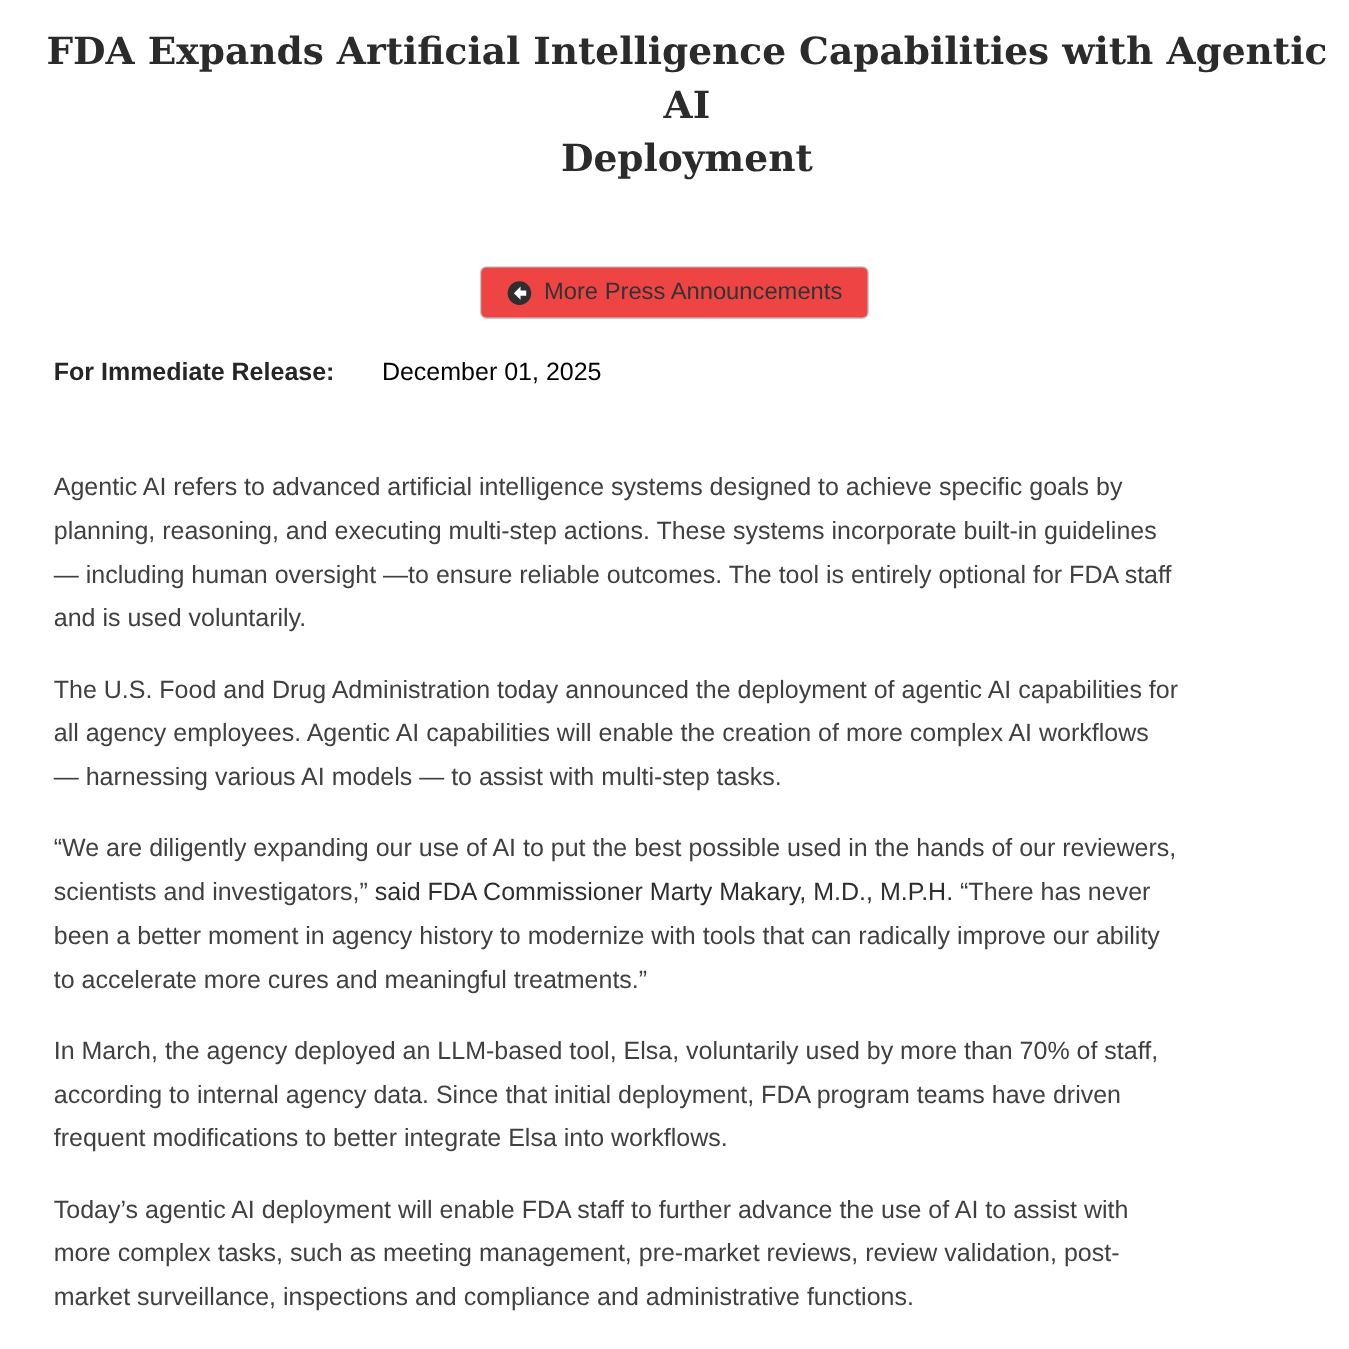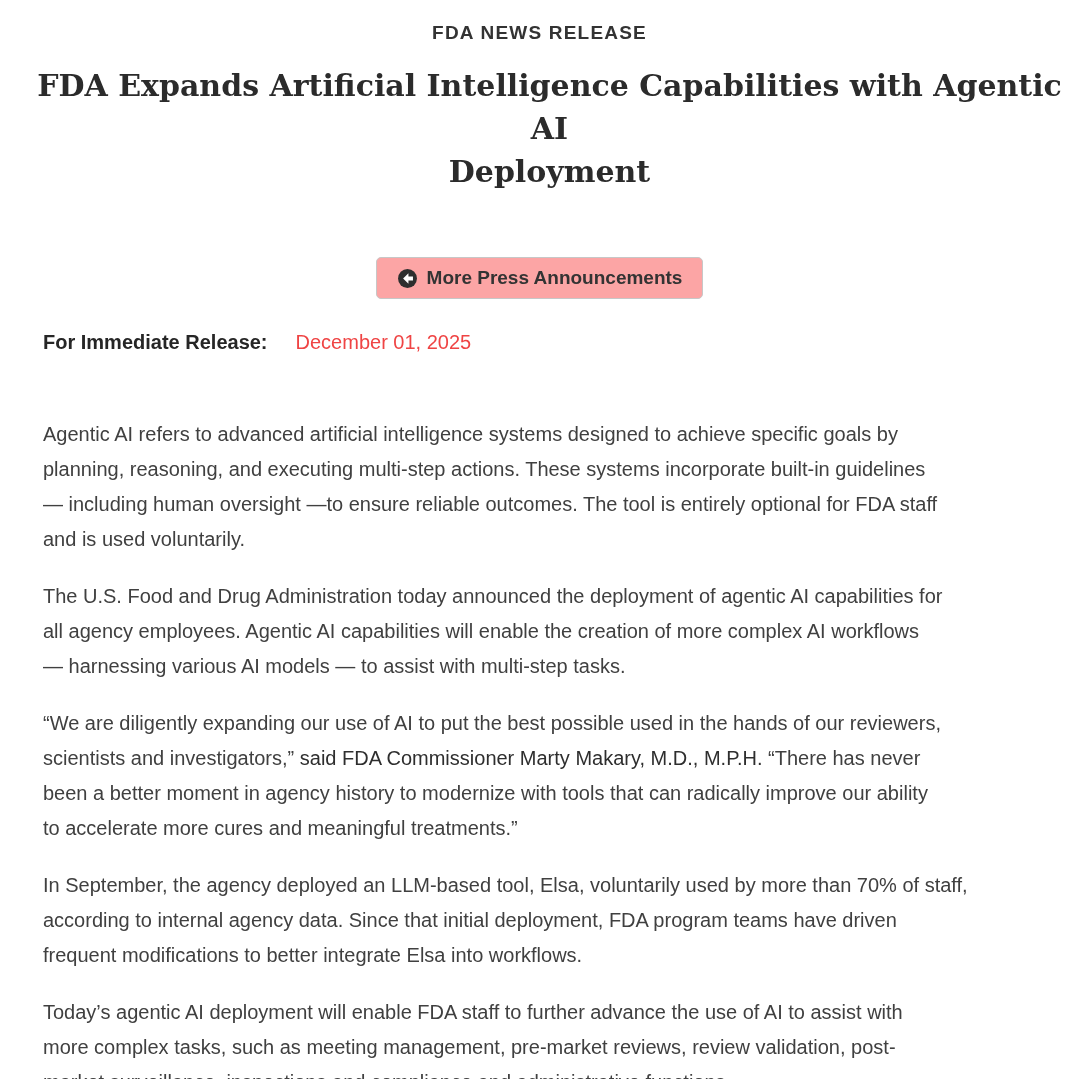--- a/index.html
+++ b/index.html
@@ -35,63 +35,61 @@
 
   .button-row {
     margin-top: 64px;
     display: flex;
     justify-content: center;
   }
   .more-press-btn {
     display: inline-flex;
     align-items: center;
     gap: 9px;
-    background: #fca5a5;
+    background: #ef4444;
     border: 1px solid #c7c7c7;
     border-radius: 5px;
     padding: 9px 20px;
     font-family: "Liberation Sans", "DejaVu Sans", sans-serif;
     font-size: 19px;
     color: #333333;
     cursor: pointer;
-    font-weight: bold;
   }
   .more-press-btn svg { display: block; }
 
   .release-row {
     margin-top: 30px;
     padding-left: 43px;
     display: flex;
     align-items: baseline;
-    gap: 28px;
+    gap: 38px;
     font-size: 20px;
     line-height: 26px;
   }
   .release-label { font-weight: 700; color: #262626; }
-  .release-date  { color: #ef4444; }
+  .release-date  { color: #000000; }
 
   .article {
     margin-top: 62px;
     padding-left: 43px;
     font-size: 20px;
     line-height: 35px;
     color: #404040;
   }
   .article p {
     white-space: pre;
     margin: 0 0 22px 0;
   }
   .article .attribution { font-weight: 400; color: #2e2e2e; }
 </style>
 </head>
 <body>
 
 <div class="page">
 
-  <div class="kicker">FDA NEWS RELEASE</div>
 
   <h1 class="page-title">FDA Expands Artificial Intelligence Capabilities with Agentic AI
 Deployment</h1>
 
   <div class="button-row">
     <button class="more-press-btn">
       <span>
         <svg width="21" height="21" viewBox="0 0 20 20" aria-hidden="true">
           <circle cx="10" cy="10" r="9" fill="#2e2e2e"></circle>
           <path d="M10.9 4.9 L5.8 10 L10.9 15.1 L10.9 12 L15.2 12 L15.2 8 L10.9 8 Z" fill="#ffffff"></path>
@@ -111,21 +109,21 @@
 planning, reasoning, and executing multi-step actions. These systems incorporate built-in guidelines
 — including human oversight —to ensure reliable outcomes. The tool is entirely optional for FDA staff
 and is used voluntarily.</p>
     <p>The U.S. Food and Drug Administration today announced the deployment of agentic AI capabilities for
 all agency employees. Agentic AI capabilities will enable the creation of more complex AI workflows
 — harnessing various AI models — to assist with multi-step tasks.</p>
     <p><span>“We are diligently expanding our use of AI to put the best possible used in the hands of our reviewers,
 scientists and investigators,” </span><span class="attribution">said FDA Commissioner Marty Makary, M.D., M.P.H.</span><span> “There has never
 been a better moment in agency history to modernize with tools that can radically improve our ability
 to accelerate more cures and meaningful treatments.”</span></p>
-    <p>In September, the agency deployed an LLM-based tool, Elsa, voluntarily used by more than 70% of staff,
+    <p>In March, the agency deployed an LLM-based tool, Elsa, voluntarily used by more than 70% of staff,
 according to internal agency data. Since that initial deployment, FDA program teams have driven
 frequent modifications to better integrate Elsa into workflows.</p>
     <p>Today’s agentic AI deployment will enable FDA staff to further advance the use of AI to assist with
 more complex tasks, such as meeting management, pre-market reviews, review validation, post-
 market surveillance, inspections and compliance and administrative functions.</p>
   </div>
 
 </div>
 
 </body></html>

